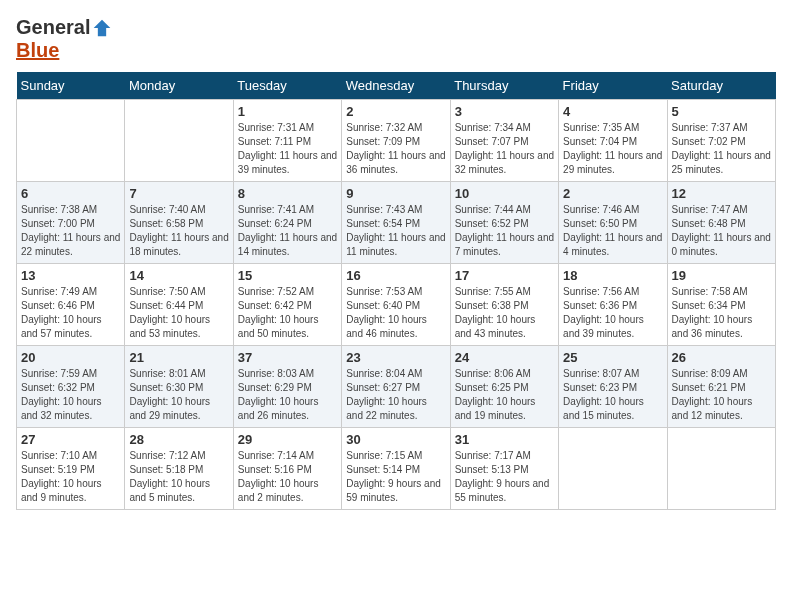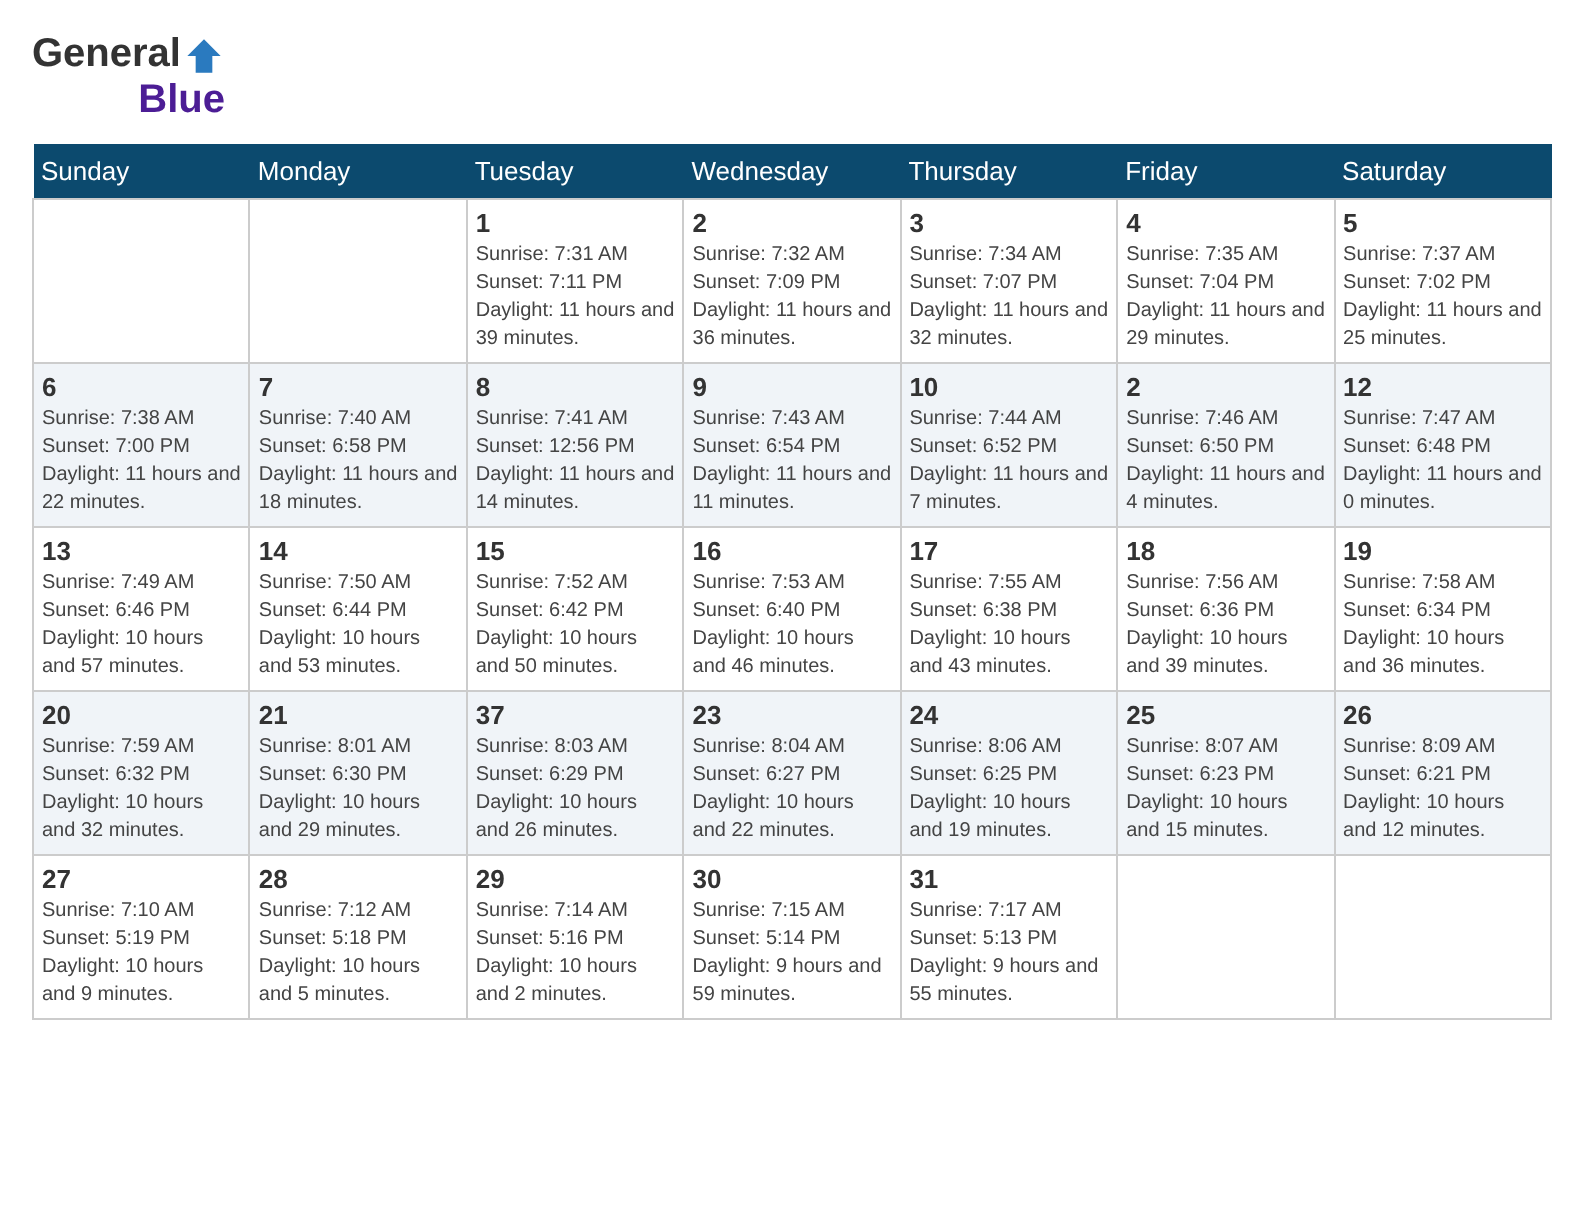--- a/index.html
+++ b/index.html
@@ -12,35 +12,36 @@
     }
     .header {
       display: flex;
       justify-content: space-between;
       align-items: flex-start;
       margin-bottom: 10px;
     }
     .logo {
       display: flex;
       flex-direction: column;
-      align-items: flex-end;
+      align-items: flex-start;
     }
     .logo-text {
       display: flex;
       align-items: center;
     }
     .logo-general {
       font-size: 20px;
       font-weight: bold;
       color: #333;
     }
     .logo-blue {
       font-size: 20px;
       font-weight: bold;
-      color: #4c1d95;
+      color: #c2410c;
+      text-decoration: underline;
     }
     .logo-icon {
       width: 20px;
       height: 20px;
       margin-left: 2px;
     }
     .title-block {
       text-align: right;
     }
     .month-title {
@@ -166,21 +167,21 @@
         </td>
         <td>
           <span class="day-number">7</span>
           <div class="day-info">Sunrise: 7:40 AM
 Sunset: 6:58 PM
 Daylight: 11 hours and 18 minutes.</div>
         </td>
         <td>
           <span class="day-number">8</span>
           <div class="day-info">Sunrise: 7:41 AM
-Sunset: 12:56 PM
+Sunset: 6:24 PM
 Daylight: 11 hours and 14 minutes.</div>
         </td>
         <td>
           <span class="day-number">9</span>
           <div class="day-info">Sunrise: 7:43 AM
 Sunset: 6:54 PM
 Daylight: 11 hours and 11 minutes.</div>
         </td>
         <td>
           <span class="day-number">10</span>

